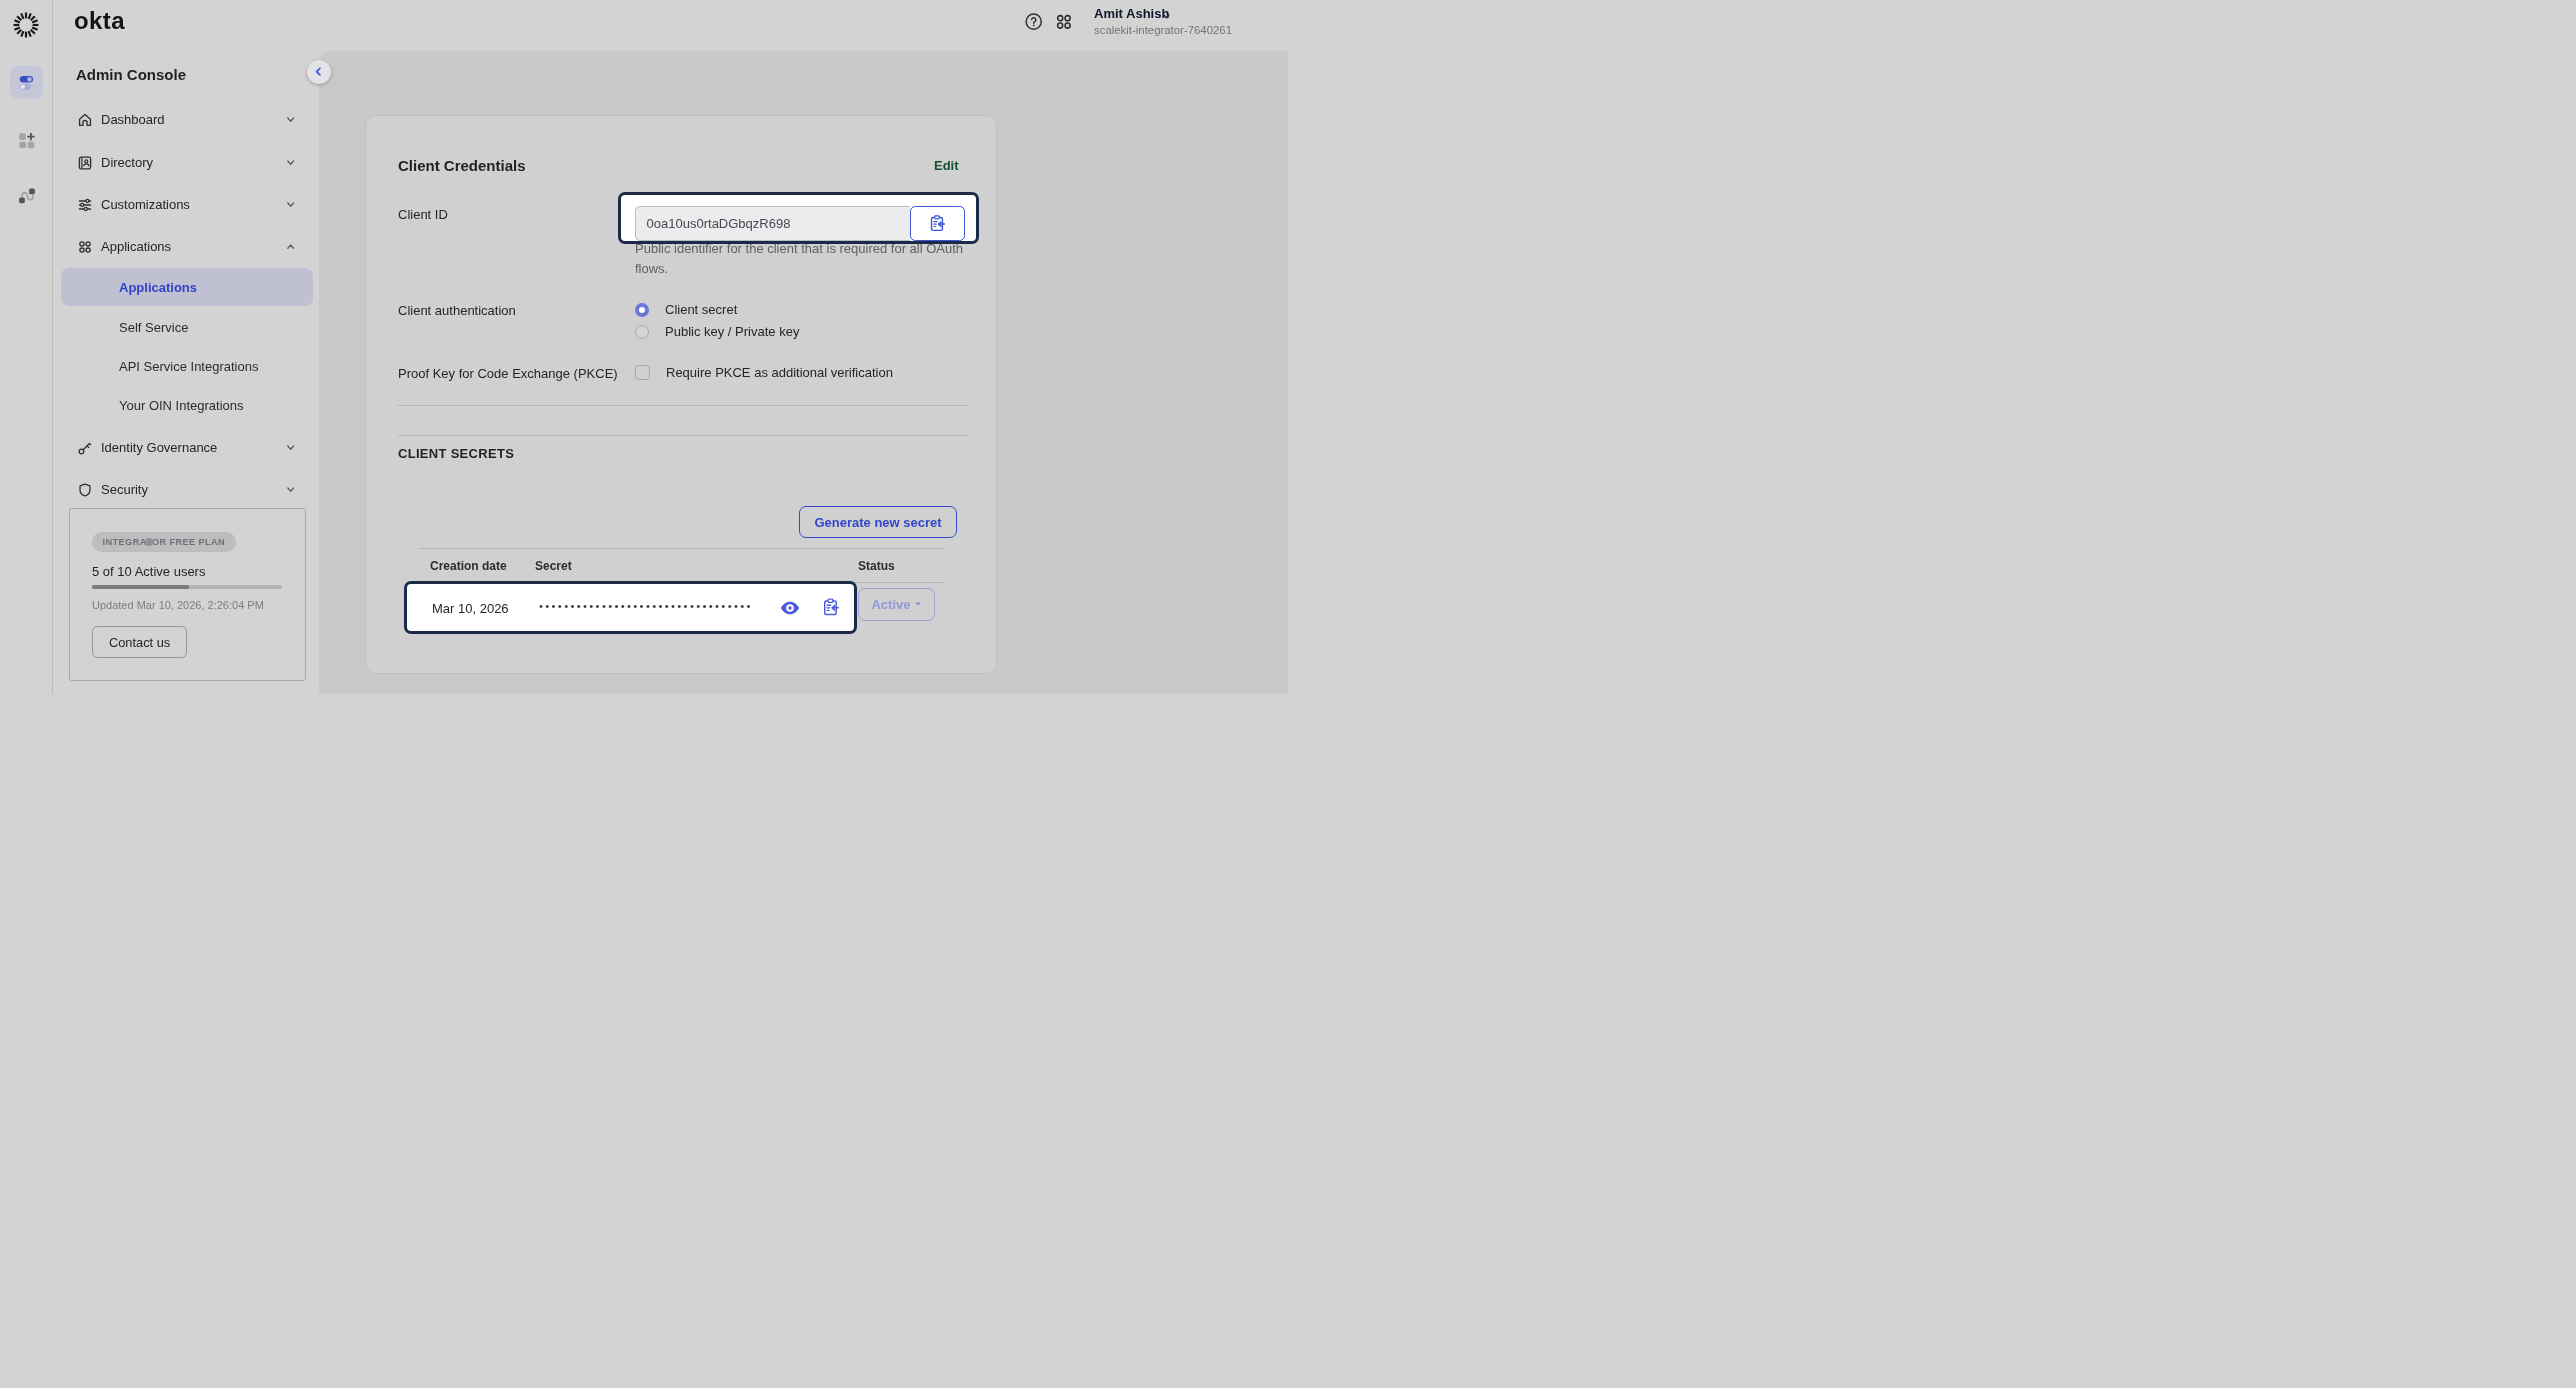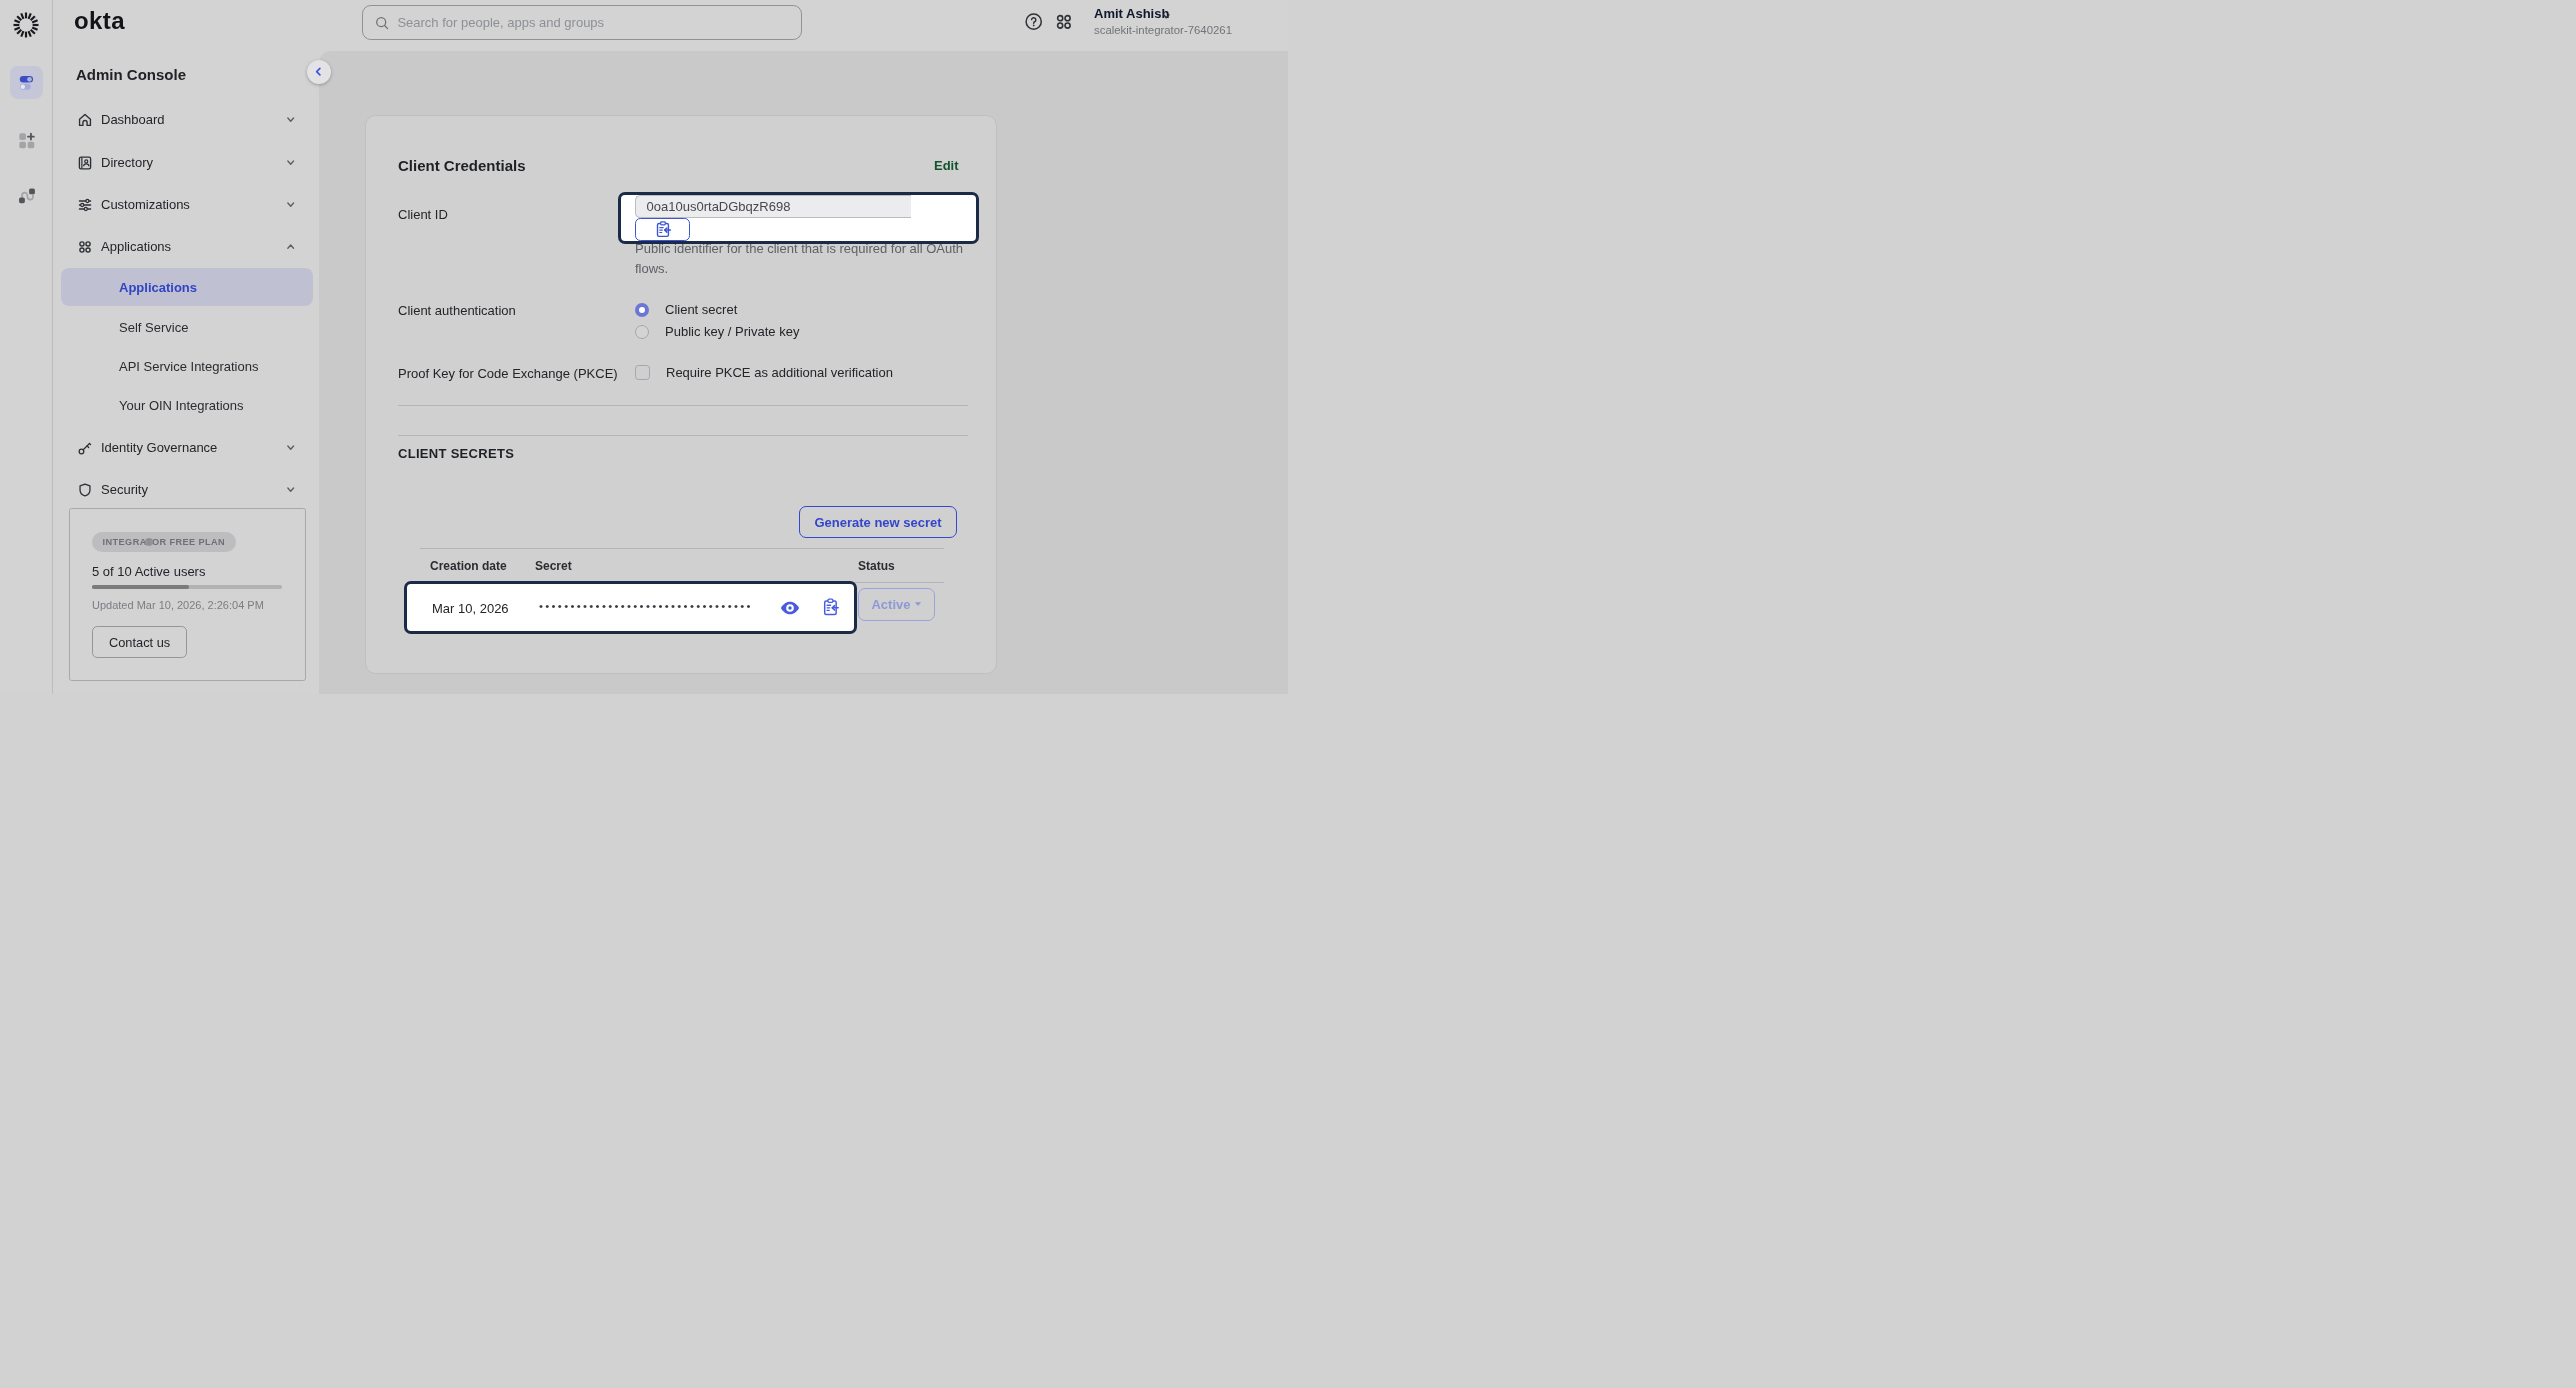--- a/index.html
+++ b/index.html
@@ -53,21 +53,21 @@
   .tabs { position:absolute; left:55px; top:14px; right:25.5px; height:27px; display:flex; gap:23px; border-bottom:0.9px solid #b5b5b6; }
   .tab { padding:0 8px; font-size:13px; font-weight:bold; color:#26282c; display:flex; align-items:flex-start; cursor:pointer; position:relative; }
   .tab:first-child { margin-left:-8px; }
   .tab.active::after { content:""; position:absolute; left:0; right:0; bottom:-1.8px; height:2.6px; background:#3b4fc0; border-radius:0.9px; }
 
   .card { position:absolute; left:46px; top:64px; width:632px; height:559px; background:#d0d0d1; border:0.9px solid #bfbfc0; border-radius:10.6px; }
   .card-title { position:absolute; left:32px; top:41px; font-size:15px; font-weight:bold; color:#1e2024; }
   .edit-link { position:absolute; left:568px; top:42px; font-size:13px; font-weight:bold; color:#14532d; cursor:pointer; }
   .flabel { position:absolute; left:32px; font-size:13px; color:#232528; }
 
-  .hl-box { position:absolute; left:252px; top:76px; width:361px; height:52px; background:#ffffff; border:3.1px solid #1b2a47; border-radius:7px; display:flex; align-items:flex-start; padding:0 11.4px 0 14px;flex-direction:column; }
+  .hl-box { position:absolute; left:252px; top:76px; width:361px; height:52px; background:#ffffff; border:3.1px solid #1b2a47; border-radius:7px; display:flex; align-items:flex-end; padding:0 11.4px 0 14px; }
   .cid-input { width:276px; height:35px; background:#ececee; border:0.9px solid #bcbcbe; border-radius:5.3px 0 0 5.3px; border-right:none; font-size:13px; color:#45484d; padding:0 10.6px; font-family:inherit; outline:none; }
   .copy-btn { width:55px; height:35px; background:#ffffff; border:1.3px solid #3b55d4; border-radius:5.3px; display:flex; align-items:center; justify-content:center; cursor:pointer; }
   .help-text { position:absolute; left:269px; top:123px; width:348px; font-size:13px; line-height:20px; color:#5e6165; }
 
   .radio-row { position:absolute; left:269px; display:flex; align-items:center; cursor:pointer; }
   .radio { width:14px; height:14px; border-radius:50%; flex:none; }
   .radio.sel { border:4.4px solid #6b76d6; background:#fff; }
   .radio.unsel { border:1.3px solid #a7a7ab; background:#d4d4d6; }
   .checkbox { width:15px; height:15px; border-radius:3.5px; border:1.3px solid #a7a7ab; background:#cfcfd1; flex:none; }
   .opt-label { margin-left:16px; font-size:13px; color:#232528; }
@@ -245,27 +245,20 @@
       <button class="contact-btn">Contact us</button>
     </div>
   </div>
 
   <div class="collapse-btn">
     <svg width="11.4" height="11.4" viewBox="0 0 14 14">
         <polyline points="8.5,3 4.5,7 8.5,11" fill="none" stroke="#3c55d8" stroke-width="2" stroke-linecap="round" stroke-linejoin="round"></polyline>
       </svg>
   </div>
 
-  <div class="search-box">
-    <svg width="16" height="16" viewBox="0 0 20 20">
-        <circle cx="9" cy="9" r="5.6" fill="none" stroke="#6d7074" stroke-width="1.6"></circle>
-        <line x1="13.2" y1="13.2" x2="17" y2="17" stroke="#6d7074" stroke-width="1.6" stroke-linecap="round"></line>
-      </svg>
-    <input class="search-input" type="text" placeholder="Search for people, apps and groups" style="">
-  </div>
 
   <svg class="tb-ico" style="left:1024px" viewBox="0 0 22 22">
     <circle cx="11" cy="11" r="8.6" fill="none" stroke="#2f3135" stroke-width="1.7"></circle>
     <path d="M8.6 8.6 a2.4 2.4 0 1 1 3.4 2.5 c-.8.3-1 .9-1 1.6" fill="none" stroke="#2f3135" stroke-width="1.7" stroke-linecap="round"></path>
     <circle cx="11" cy="15.3" r="1" fill="#2f3135"></circle>
   </svg>
 
   <svg class="tb-ico" style="left:1054px" viewBox="0 0 22 22">
     <g fill="none" stroke="#2f3135" stroke-width="1.8">
         <circle cx="7" cy="7" r="2.9"></circle>

